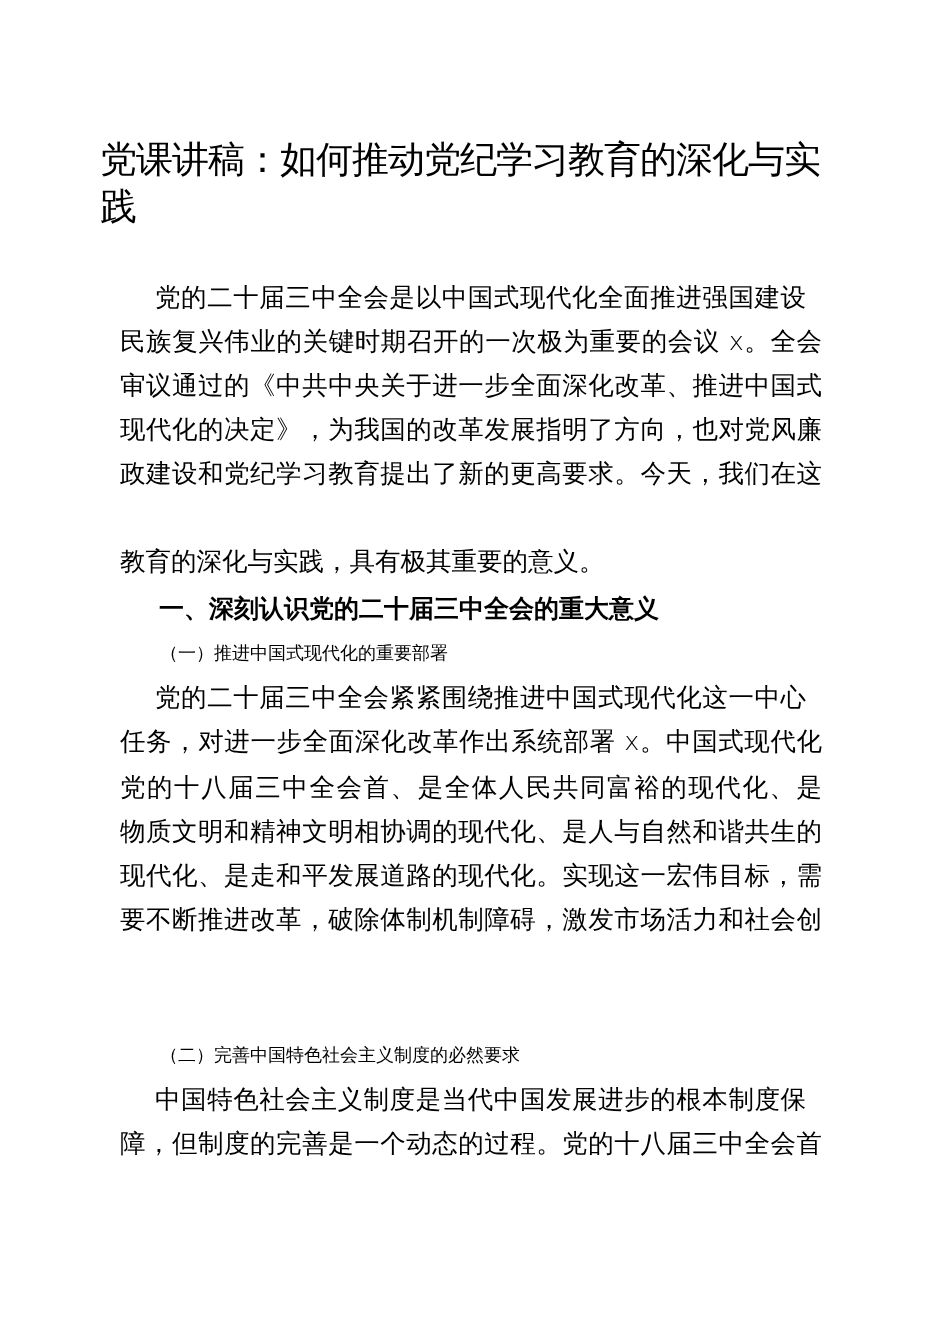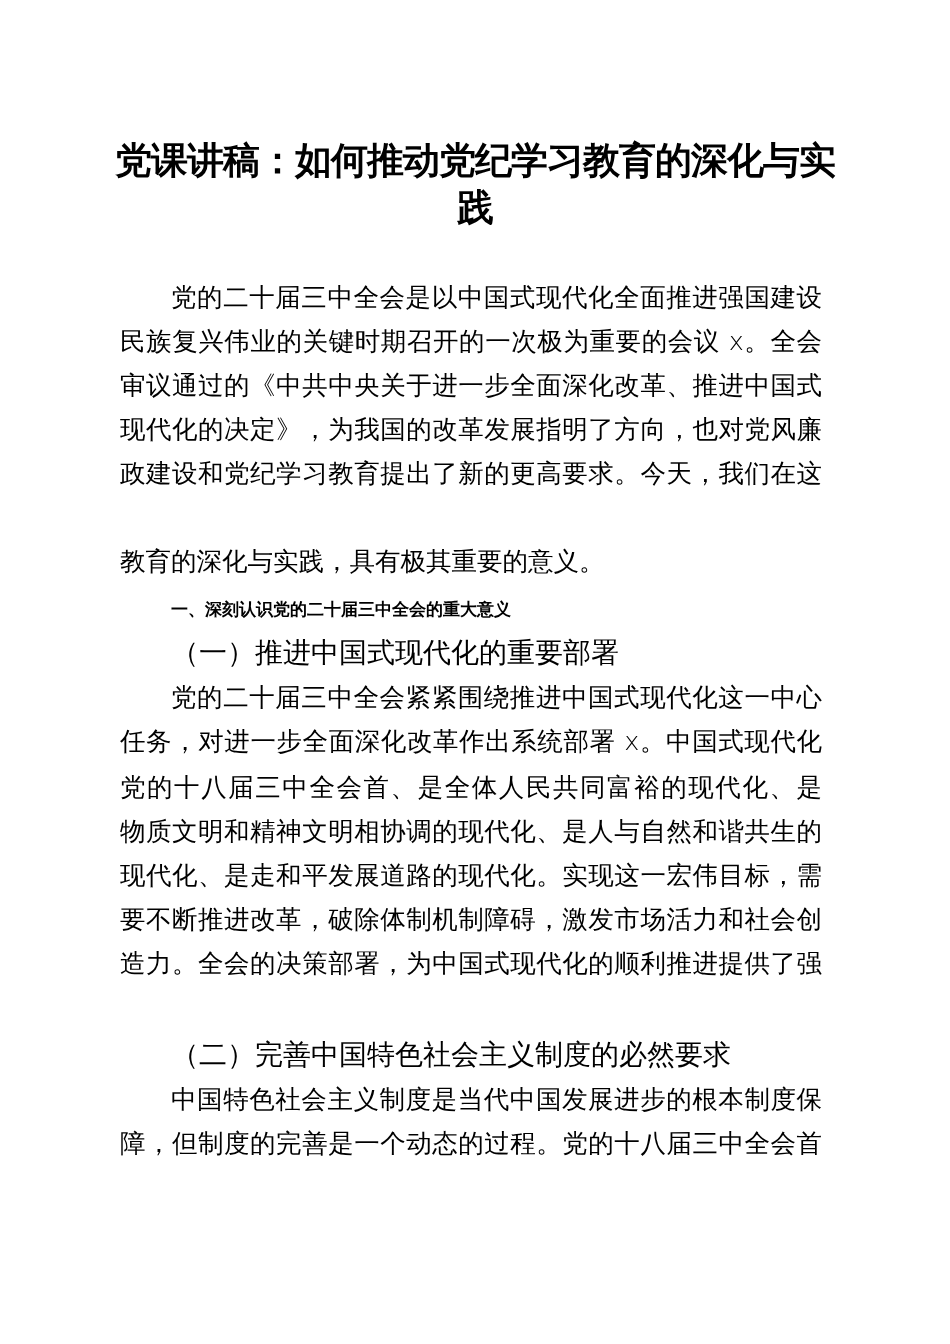--- a/index.html
+++ b/index.html
@@ -1,31 +1,31 @@
 <!DOCTYPE html>
 <html><head>
 <meta charset="utf-8">
 <style>
   html, body { margin: 0; padding: 0; background: #ffffff; }
   body { width: 950px; height: 1344px; position: relative; overflow: hidden;
          font-family: "DejaVu Serif", "Liberation Serif", serif; color: #000; }
   .page { position: absolute; left: 0; top: 0; width: 950px; height: 1344px; background: #fff; }
-  .title { position: absolute; left: 100px; width: 750px; text-align: center;
-           font-family: "DejaVu Serif", serif; font-weight: bold; font-size: 37px;
+  .title { position: absolute; left: 100px; width: 750px; 
+           font-family: "DejaVu Serif", serif; font-weight: normal; font-size: 37px;
            letter-spacing: -1px; line-height: 50px; }
   .title-l1 { top: 135px; }
   .title-l2 { top: 182px; }
   .line { position: absolute; left: 120px; width: 702px; font-size: 25.5px;
           line-height: 30px; white-space: nowrap; text-align: justify; text-align-last: justify;
           font-family: "DejaVu Sans", sans-serif; font-weight: 300; }
-  .indent { left: 171px; width: 651px; }
+  .indent { left: 155px; width: 651px; }
   .last { text-align-last: left; }
-  .h1 { position: absolute; left: 171px; font-size: 17px; font-weight: bold;
+  .h1 { position: absolute; left: 159px; font-size: 25px; font-weight: bold;
         font-family: "DejaVu Sans", sans-serif; line-height: 30px; white-space: nowrap; }
-  .h2 { position: absolute; left: 171px; font-size: 28px;
+  .h2 { position: absolute; left: 160px; font-size: 18px;
         font-family: "DejaVu Serif", serif; line-height: 30px; white-space: nowrap; }
 </style>
 </head>
 <body>
 
 <div class="page">
   <div class="title title-l1">党课讲稿：如何推动党纪学习教育的深化与实</div>
   <div class="title title-l2">践</div>
 
   <div class="line indent" style="top:282px">党的二十届三中全会是以中国式现代化全面推进强国建设</div>
@@ -37,19 +37,18 @@
 
   <div class="h1" style="top:594px">一、深刻认识党的二十届三中全会的重大意义</div>
   <div class="h2" style="top:638px">（一）推进中国式现代化的重要部署</div>
 
   <div class="line indent" style="top:682px">党的二十届三中全会紧紧围绕推进中国式现代化这一中心</div>
   <div class="line" style="top:726px">任务，对进一步全面深化改革作出系统部署 x。中国式现代化</div>
   <div class="line" style="top:772px">党的十八届三中全会首、是全体人民共同富裕的现代化、是</div>
   <div class="line" style="top:860px">现代化、是走和平发展道路的现代化。实现这一宏伟目标，需</div>
   <div class="line" style="top:816px">物质文明和精神文明相协调的现代化、是人与自然和谐共生的</div>
   <div class="line" style="top:904px">要不断推进改革，破除体制机制障碍，激发市场活力和社会创</div>
-  <div class="line" style="top:948px">造力。全会的决策部署，为中国式现代化的顺利推进提供了强</div>
 
   <div class="h2" style="top:1040px">（二）完善中国特色社会主义制度的必然要求</div>
 
   <div class="line" style="top:1128px">障，但制度的完善是一个动态的过程。党的十八届三中全会首</div>
   <div class="line indent" style="top:1084px">中国特色社会主义制度是当代中国发展进步的根本制度保</div>
 </div>
 
 </body></html>

